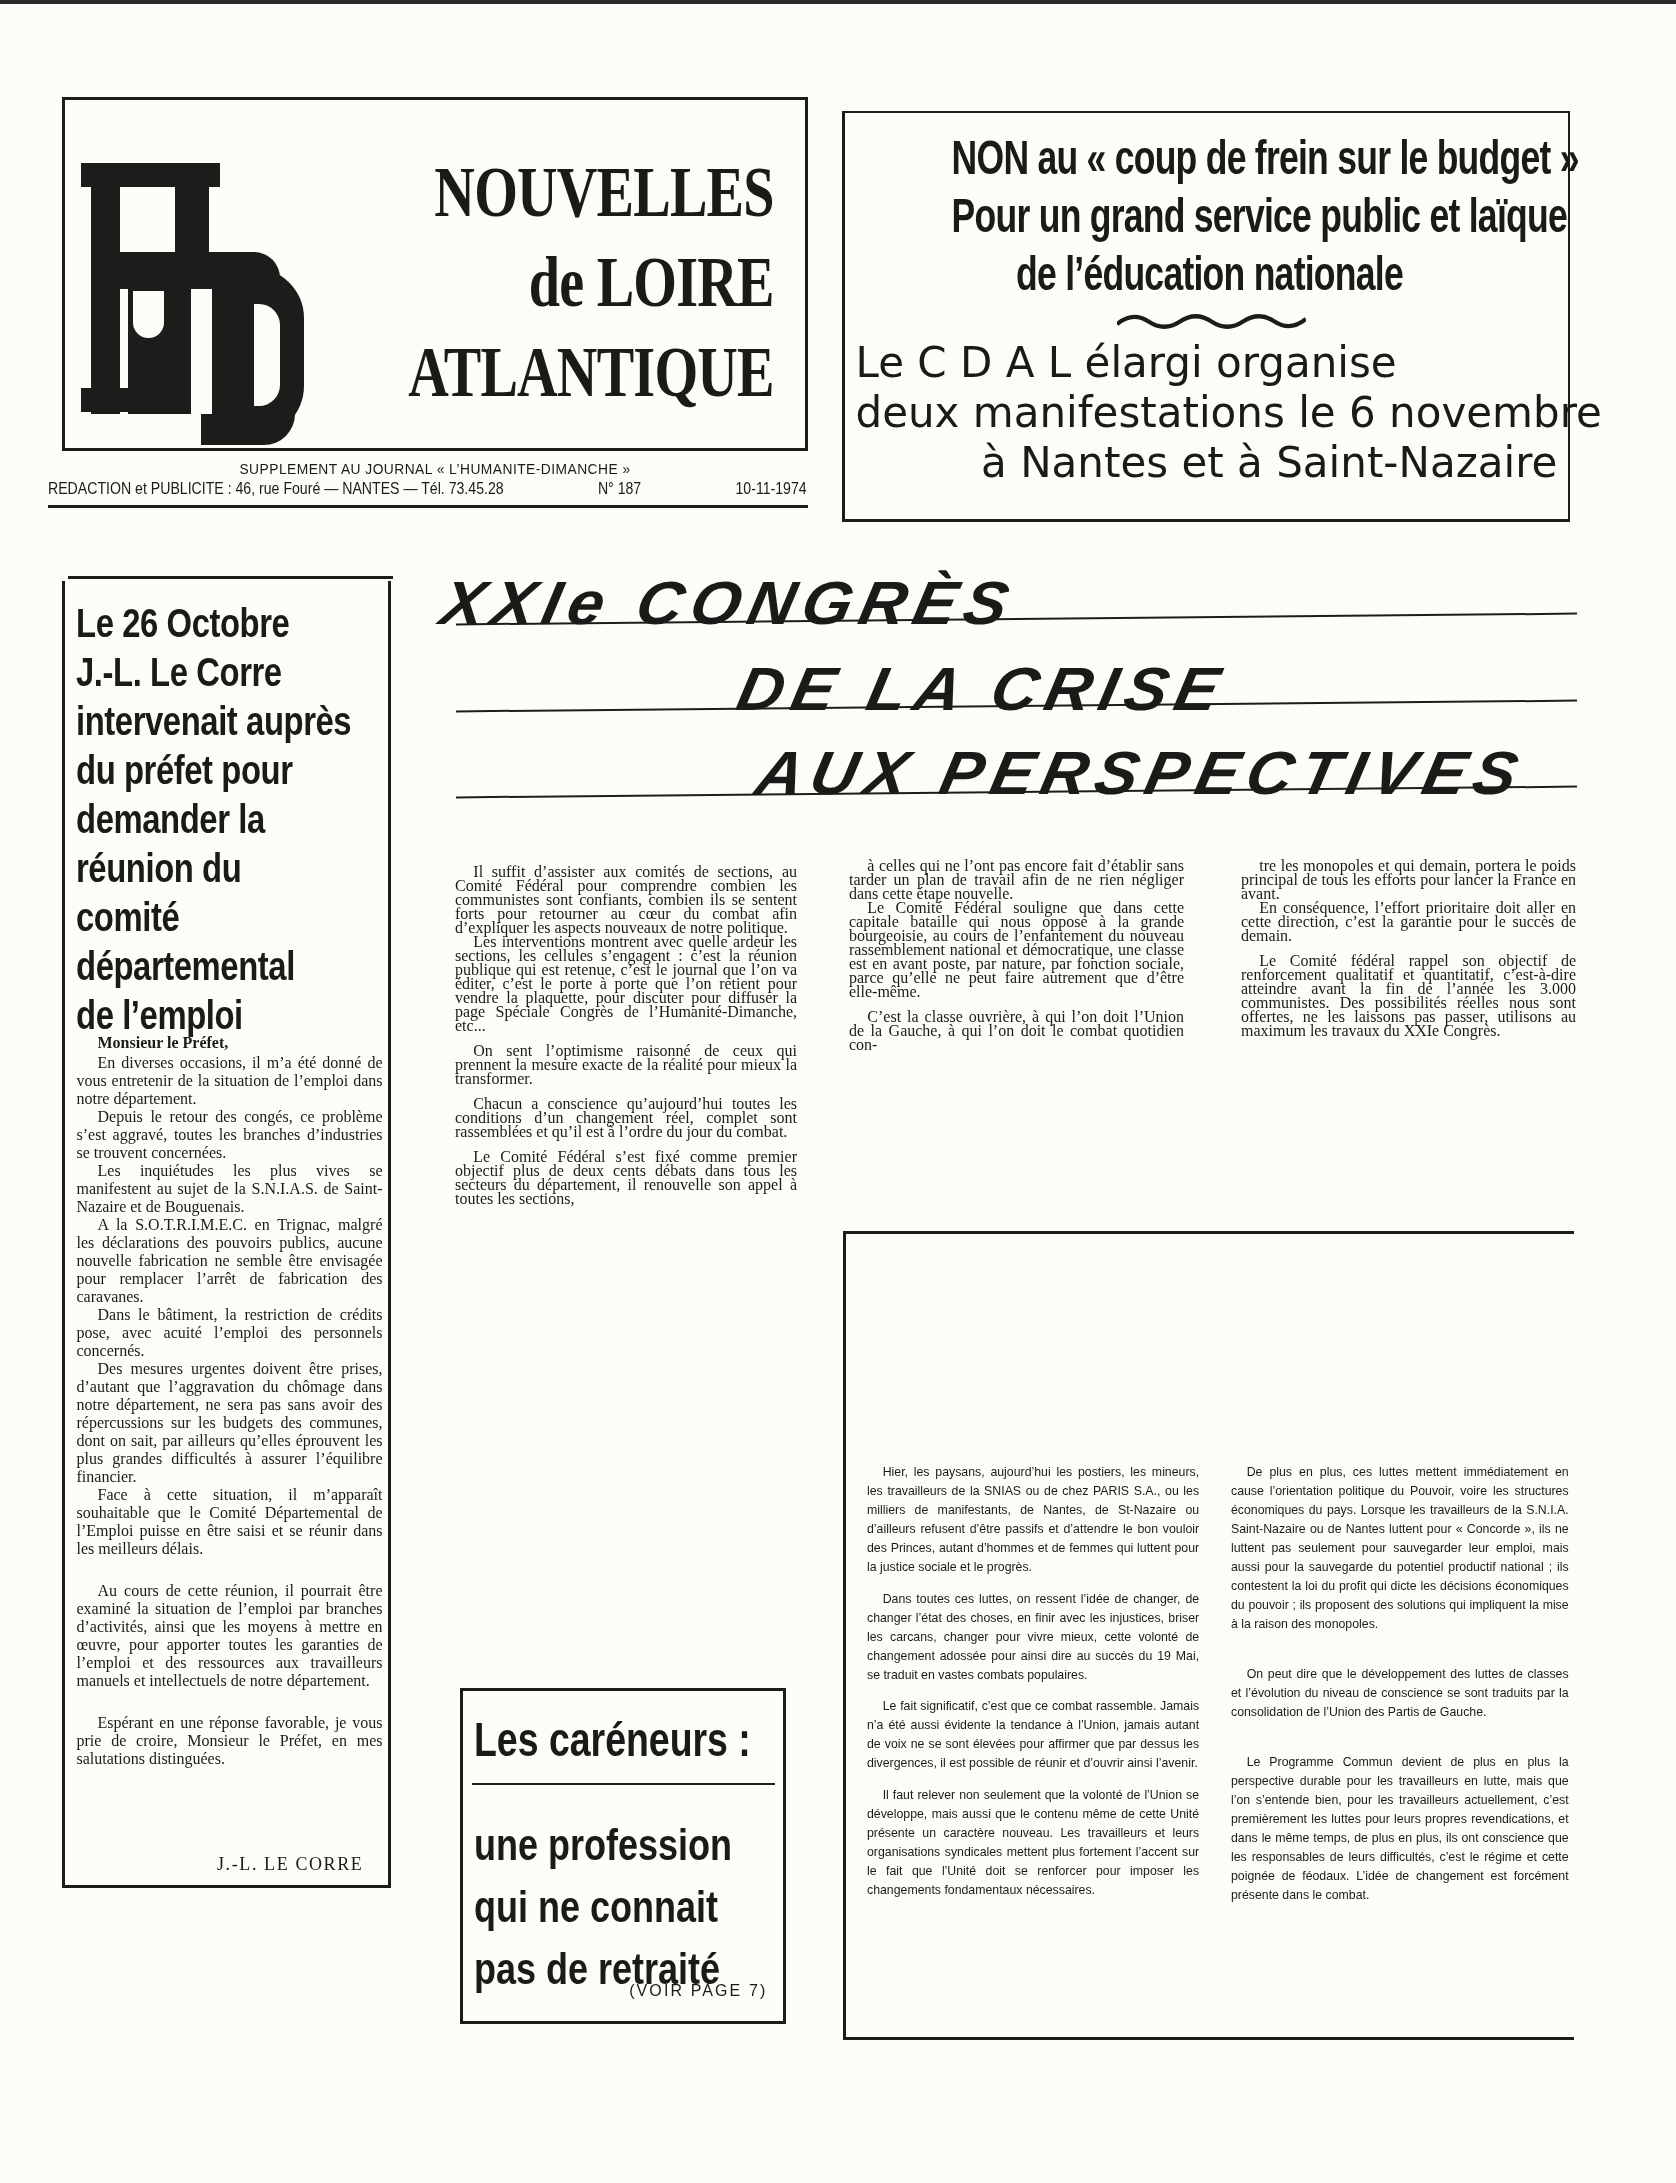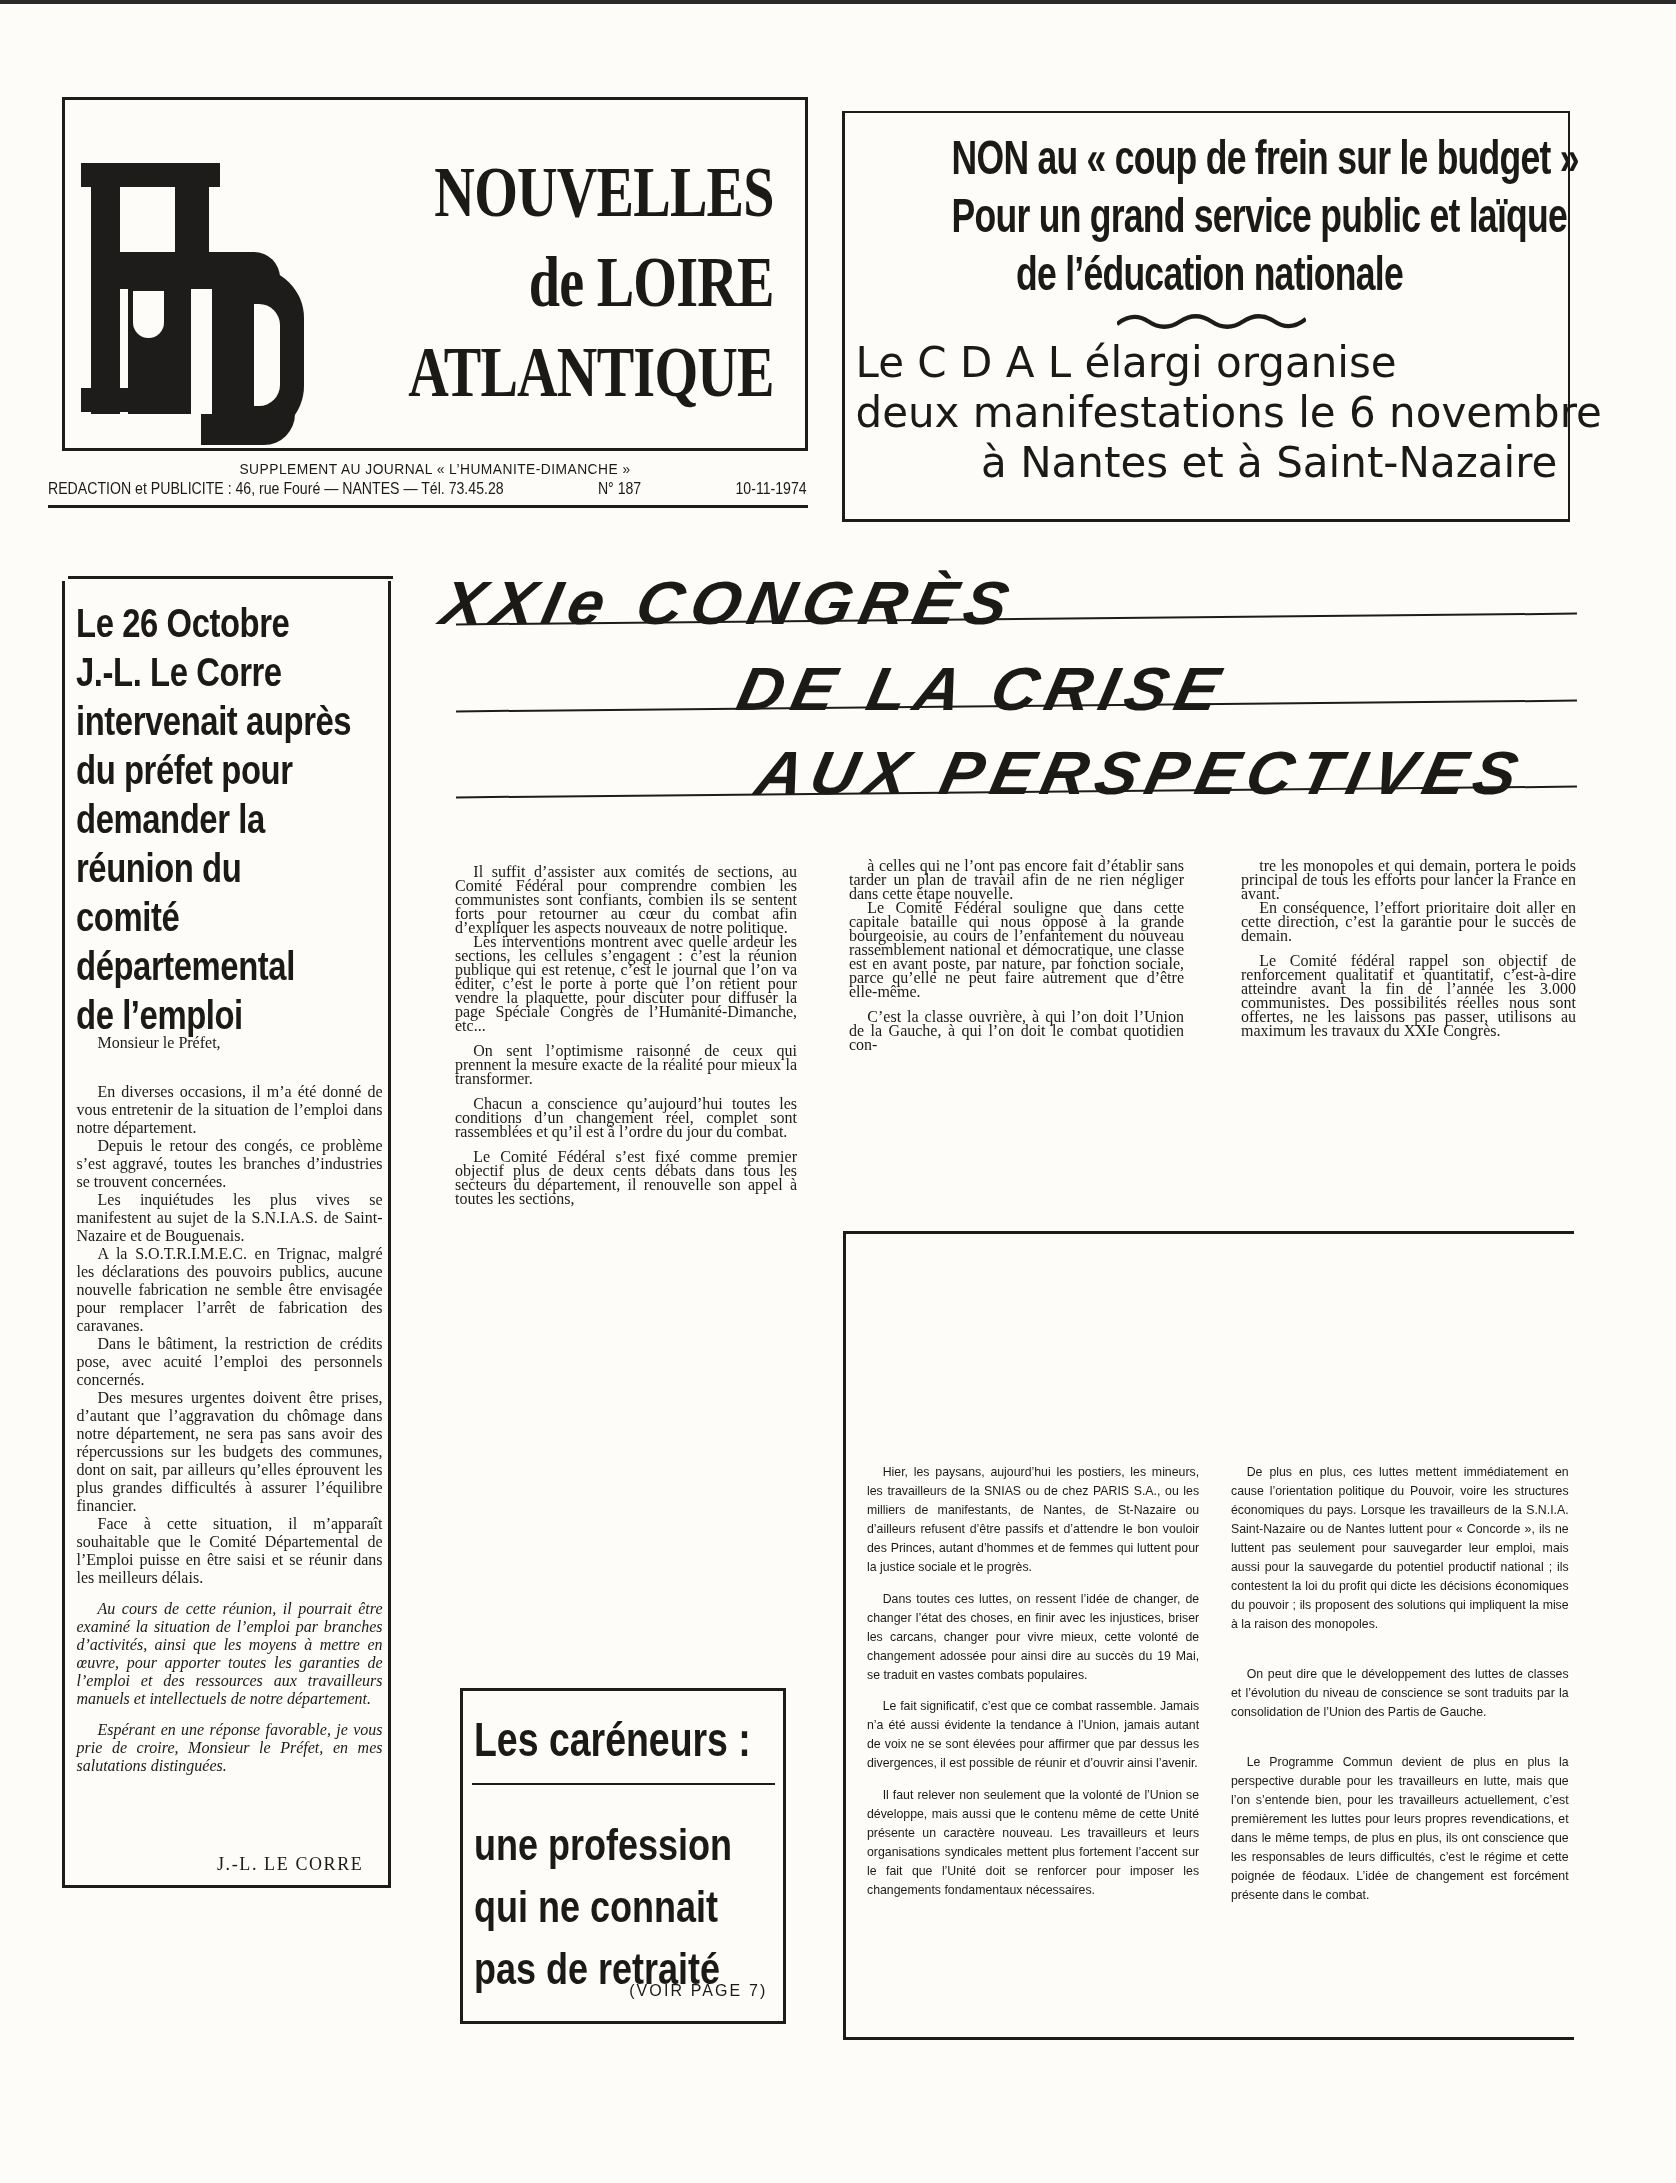--- a/index.html
+++ b/index.html
@@ -32,22 +32,22 @@
   .cdal div { white-space: nowrap; }
   .cdal .l3 { text-align: right; padding-right: 5.2px; }
 
   
   .letter-box { left: 62px; top: 581px; width: 329px; height: 1307px; border-left: 3.7px solid #1e1c1a; border-right: 3.1px solid #1e1c1a; border-bottom: 3.7px solid #1e1c1a; }
   .letter-topline { left: 68px; top: 576px; width: 325px; height: 3.1px; background: #1e1c1a; }
   .letter-head { left: 10.5px; top: 18.3px; font-family: "Liberation Sans", sans-serif; font-weight: bold; font-size: 40px; line-height: 49px; letter-spacing: -0.5px; }
   .letter-head div { white-space: nowrap; transform: scaleX(0.82); transform-origin: left top; }
   .letter-body { left: 11.5px; top: 453px; width: 306px; font-family: "Liberation Serif", serif; font-size: 16px; line-height: 18px; text-align: justify; hyphens: auto; }
   .letter-body p { text-indent: 21px; }
-  .letter-body p.salute { margin-bottom: 31px; }
-  .letter-body p.gap { margin-top: 13px; font-style: italic; }
+  .letter-body p.salute { margin-bottom: 2px; font-weight: bold; }
+  .letter-body p.gap { margin-top: 24px; }
   .sig { left: 152px; top: 1273px; font-family: "Liberation Serif", serif; font-size: 18px; letter-spacing: 1.6px; }
 
   
   .congres { font-family: "Liberation Sans", sans-serif; font-weight: bold; font-style: italic; font-size: 61px; letter-spacing: 7.3px; white-space: nowrap; transform: skewX(-12deg) scaleX(1.05); transform-origin: left top; }
   .rule { height: 2.1px; background: #1e1c1a; }
 
   
   .col { font-family: "Liberation Serif", serif; font-size: 16px; line-height: 14px; text-align: justify; }
   .col p { text-indent: 18.3px; }
   .col p.sp { margin-top: 11px; }

